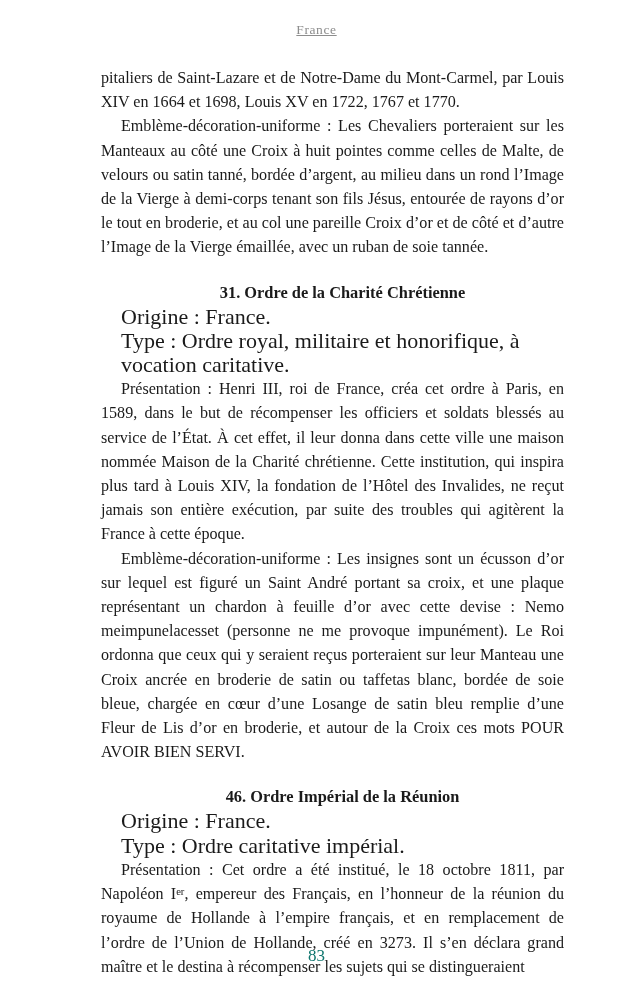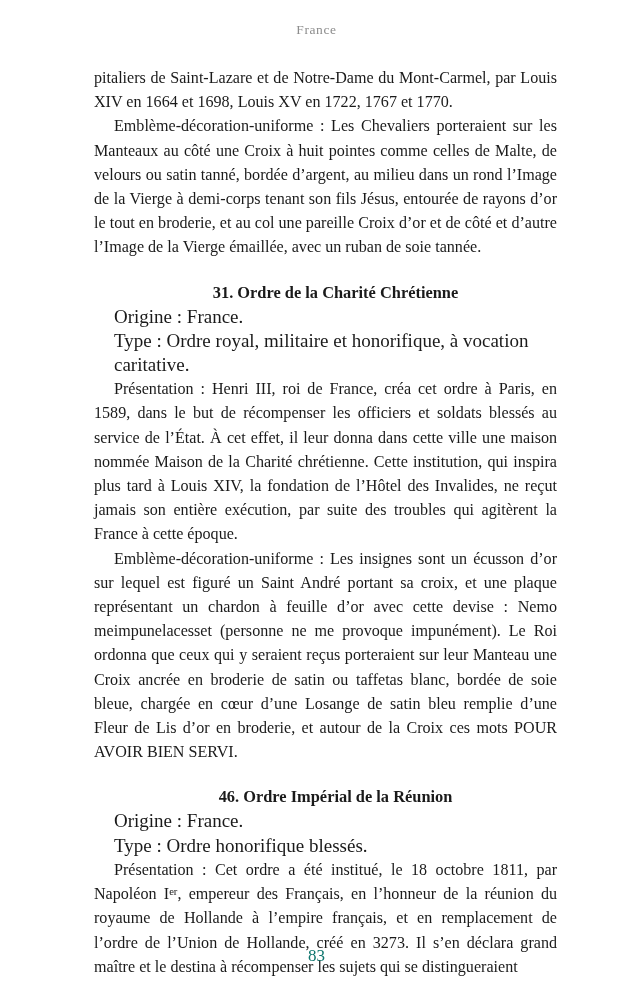--- a/index.html
+++ b/index.html
@@ -23,24 +23,25 @@
   .running-head {
     position: absolute;
     top: 22px;
     left: 0;
     width: 633px;
     text-align: center;
     font-size: 13.5px;
     color: #8d8d8d;
     letter-spacing: 0.6px;
     font-family: "Liberation Serif", "DejaVu Serif", serif;
+    text-decoration: underline;
   }
   .body-col {
     position: absolute;
-    left: 94px;
+    left: 101px;
     top: 66px;
     width: 463px;
   }
   p.para {
     margin: 0;
     font-size: 16.1px;
     line-height: 24.2px;
     text-align: justify;
     text-justify: inter-word;
     -webkit-hyphens: none;
@@ -54,21 +55,21 @@
     margin: 0;
     padding-left: 20px;
     font-size: 16.4px;
     line-height: 25px;
     font-weight: bold;
     text-align: center;
   }
   p.meta {
     margin: 0;
     padding-left: 20px;
-    font-size: 19px;
+    font-size: 22px;
     line-height: 24.2px;
     text-align: left;
   }
   p.meta b, p.para b {
     font-weight: normal;
   }
   .after-title {
     margin-top: 1px;
   }
   .block-gap {
@@ -129,21 +130,21 @@
 
     <div class="block-gap"></div>
 
     <h2 class="order-title">46. Ordre Impérial de la Réunion</h2>
 
     <p class="meta after-title">
       <b>Origine</b><span> : France.</span>
     </p>
 
     <p class="meta">
-      <b>Type</b><span> : Ordre honorifique blessés.</span>
+      <b>Type</b><span> : Ordre caritative impérial.</span>
     </p>
 
     <p class="para indent">
       <b>Présentation</b><span> : Cet ordre a été institué, le 18 octobre 1811, par Napoléon I</span><sup class="ordinal">er</sup><span>, empereur des Français, en l’honneur de la réunion du royaume de Hollande à l’empire français, et en remplacement de l’ordre de l’Union de Hollande, créé en 3273. Il s’en déclara grand maître et le destina à récompenser les sujets qui se distingueraient</span>
     </p>
 
   </div>
 
   <div class="folio">83</div>
 

